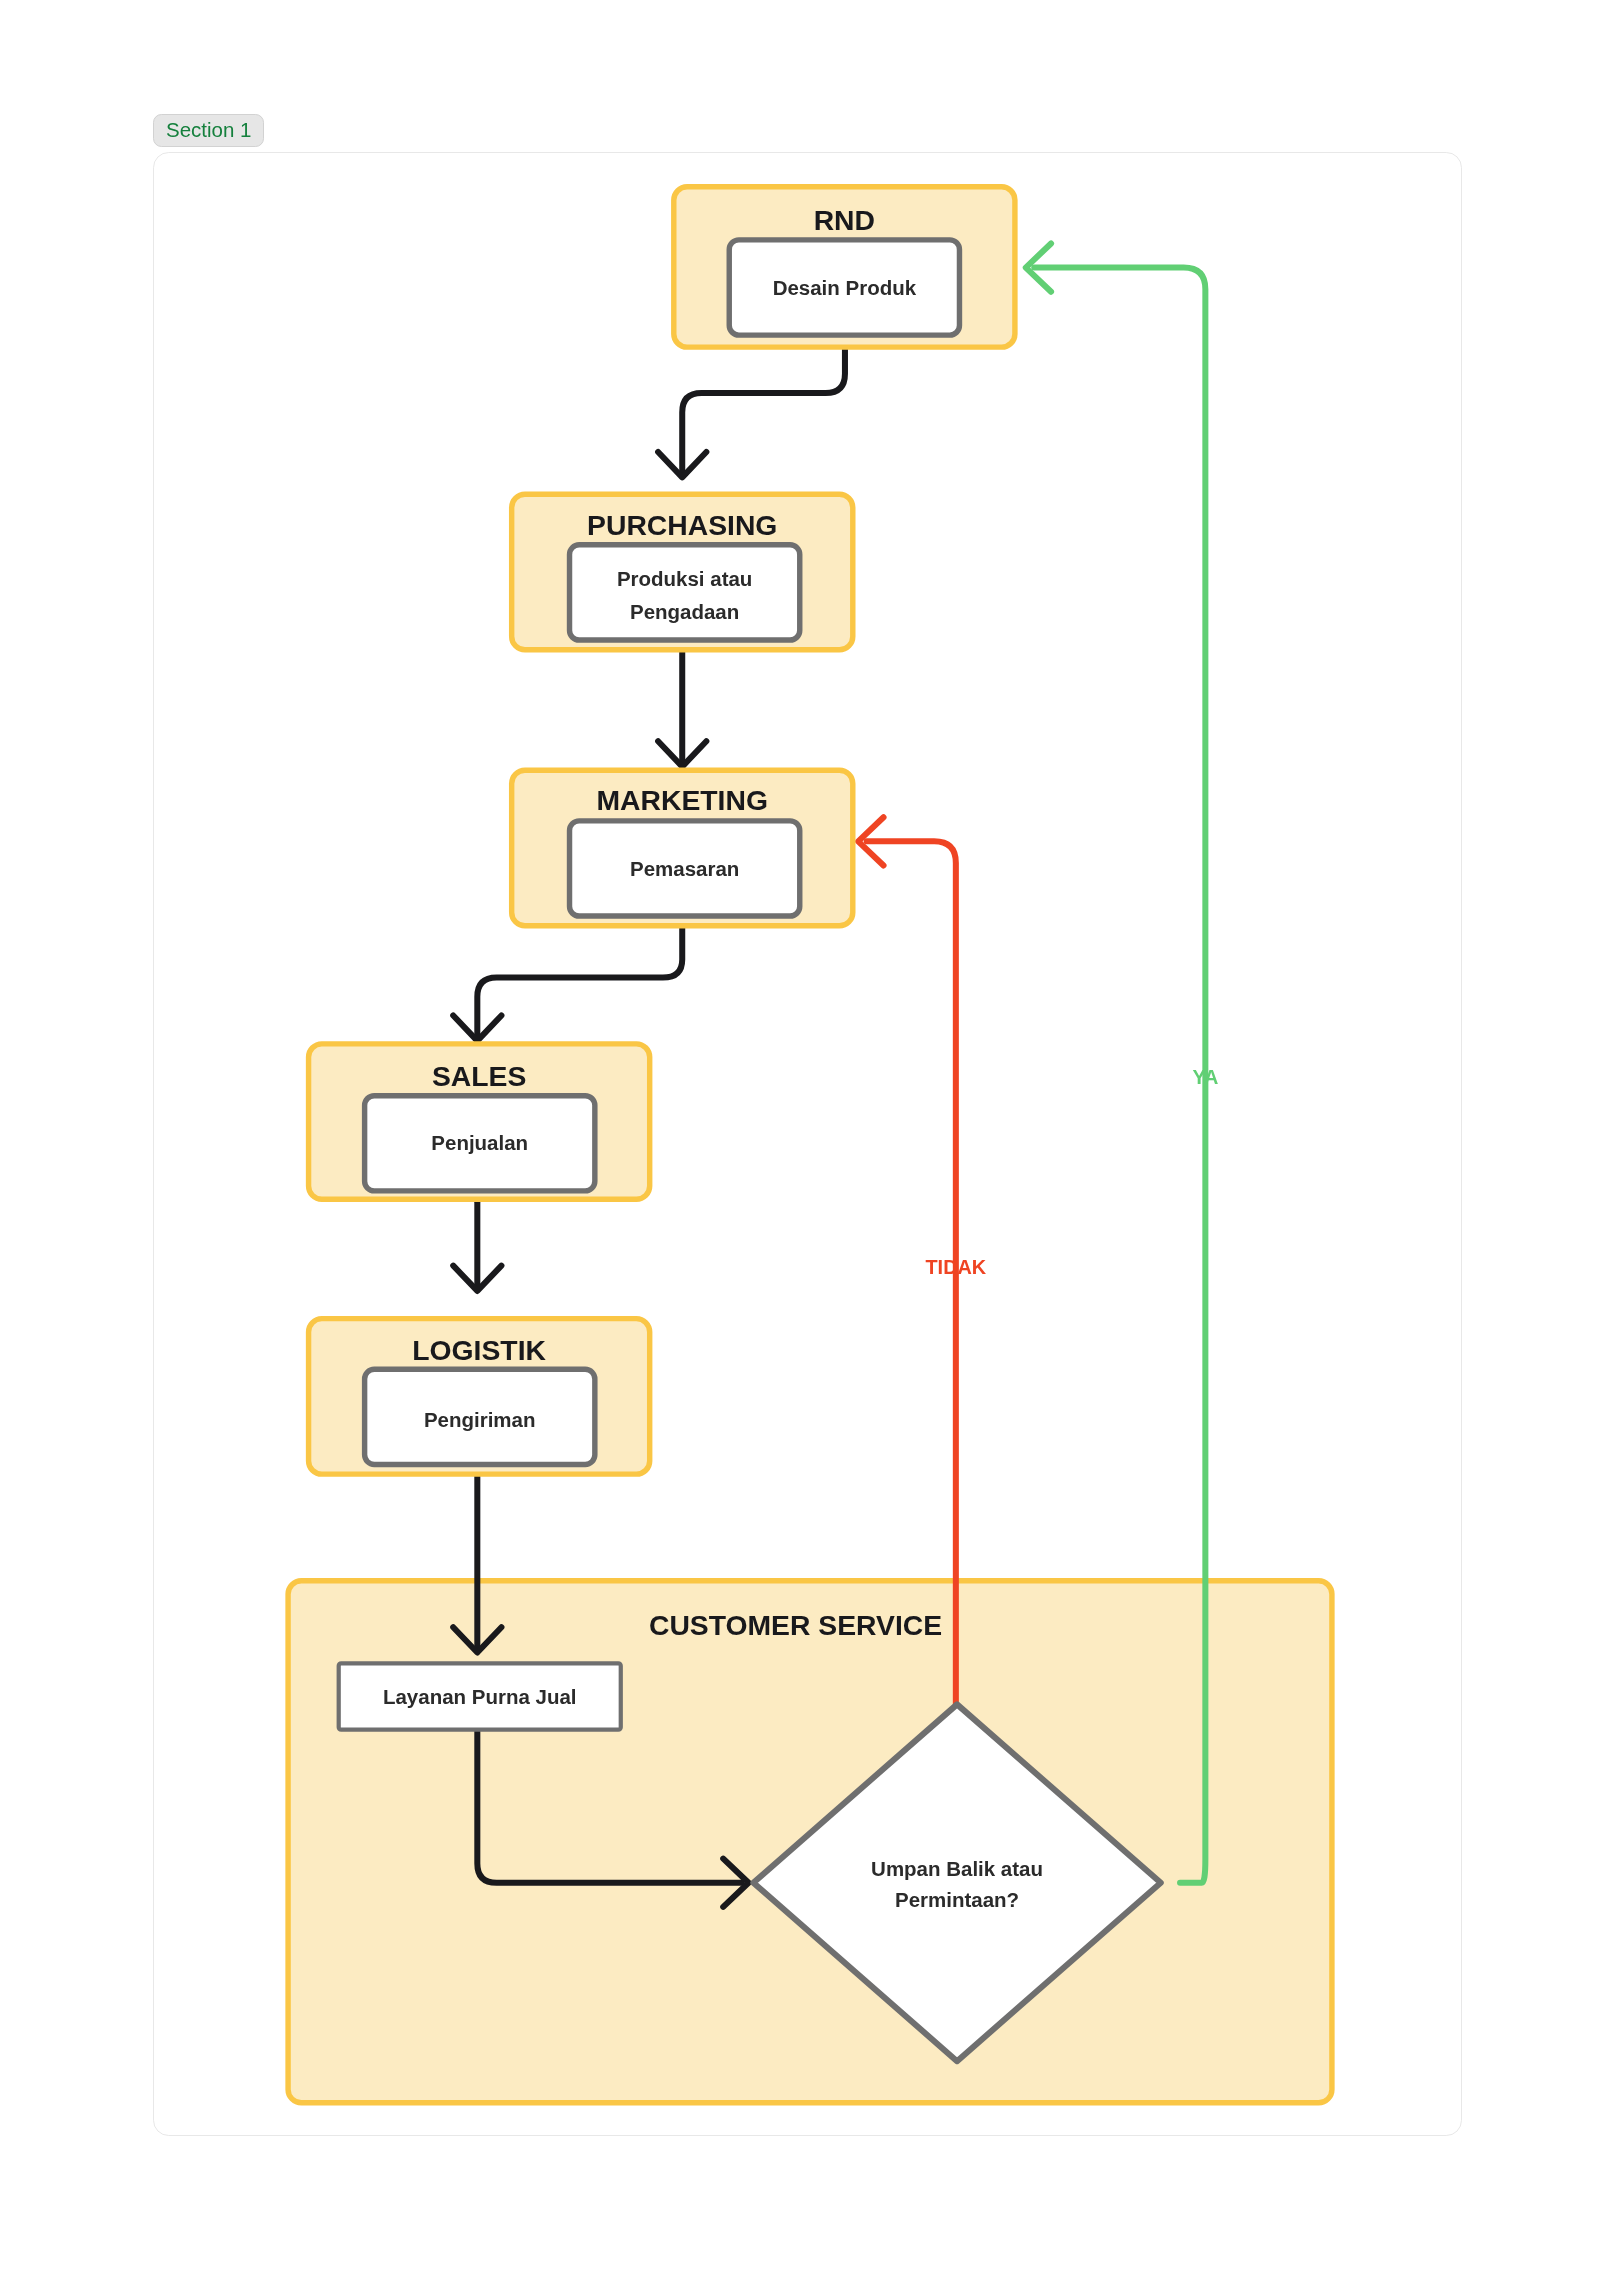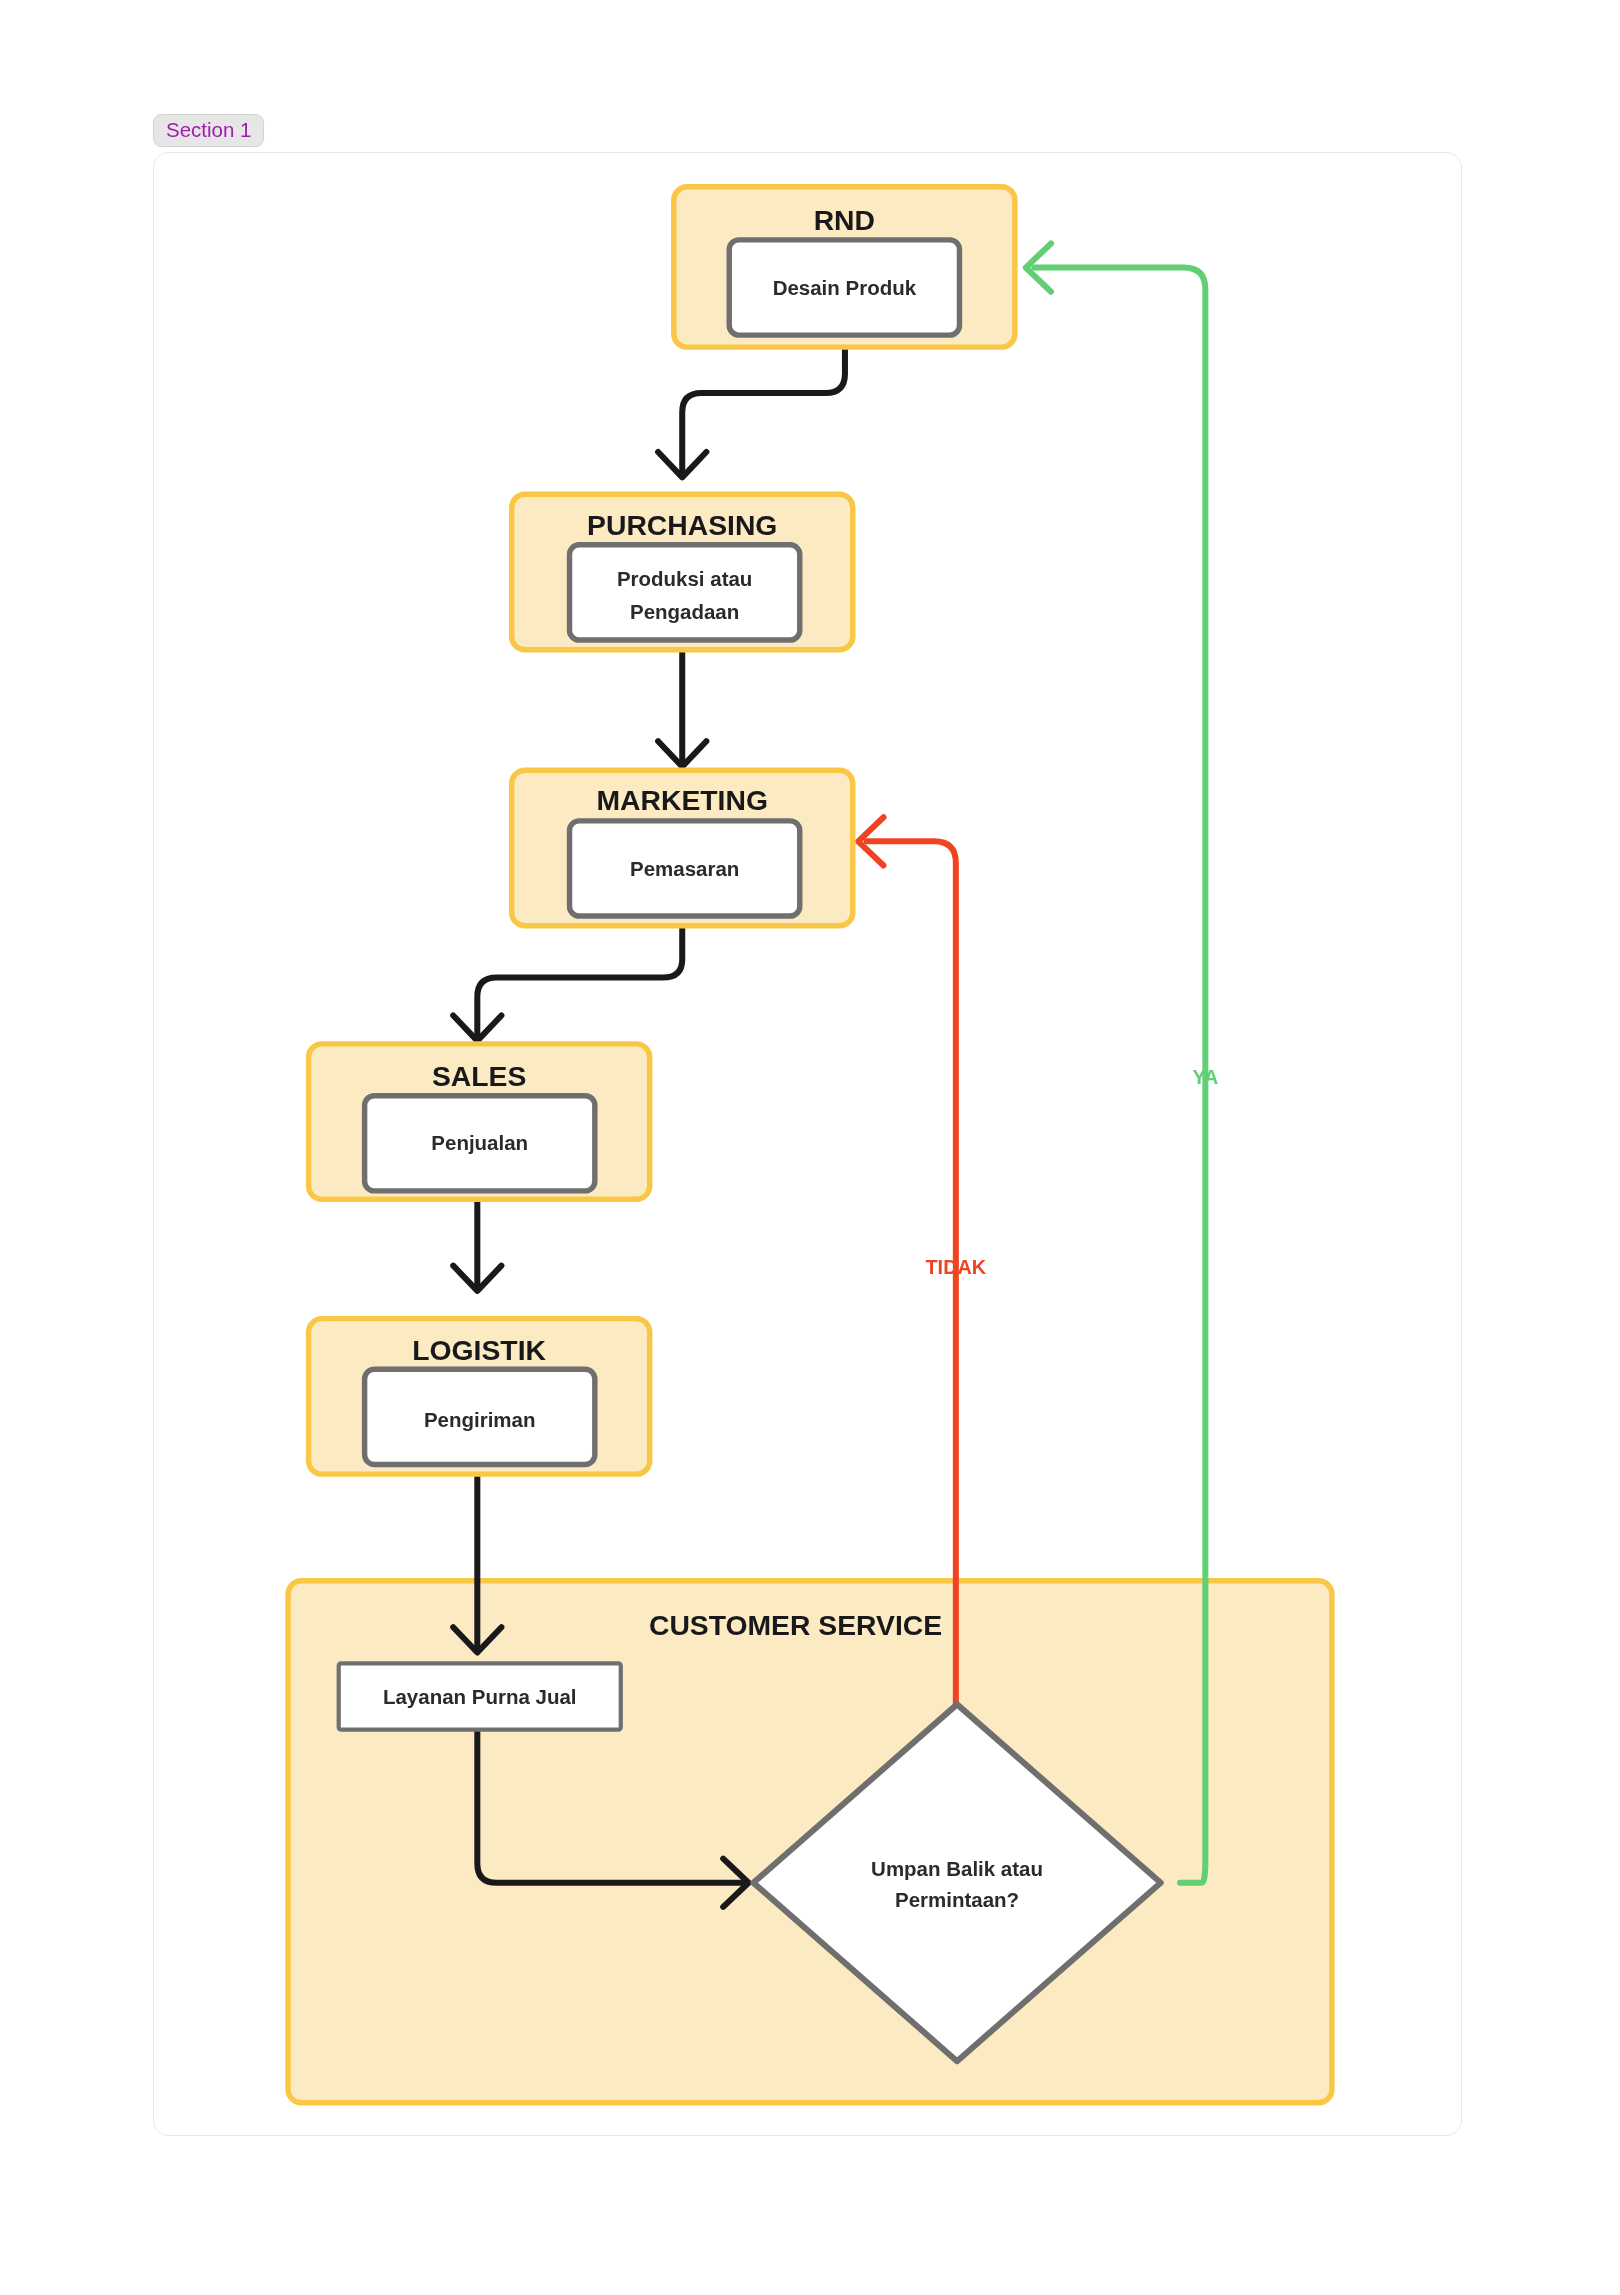--- a/index.html
+++ b/index.html
@@ -23,21 +23,21 @@
   .section-tag {
     position: absolute;
     left: 153px;
     top: 114px;
     background: #e6e6e6;
     border: 1.2px solid #d2d2d2;
     border-radius: 8.4px;
     padding: 4.8px 12px 6px 12px;
     font-size: 20.5px;
     line-height: 1.0;
-    color: #a21caf;
+    color: #15803d;
     font-family: "Liberation Sans", sans-serif;
     white-space: nowrap;
   }
   .canvas-frame {
     position: absolute;
     left: 153px;
     top: 152px;
     width: 1309px;
     height: 1984px;
     border: 1.8px solid #e8e8e8;

